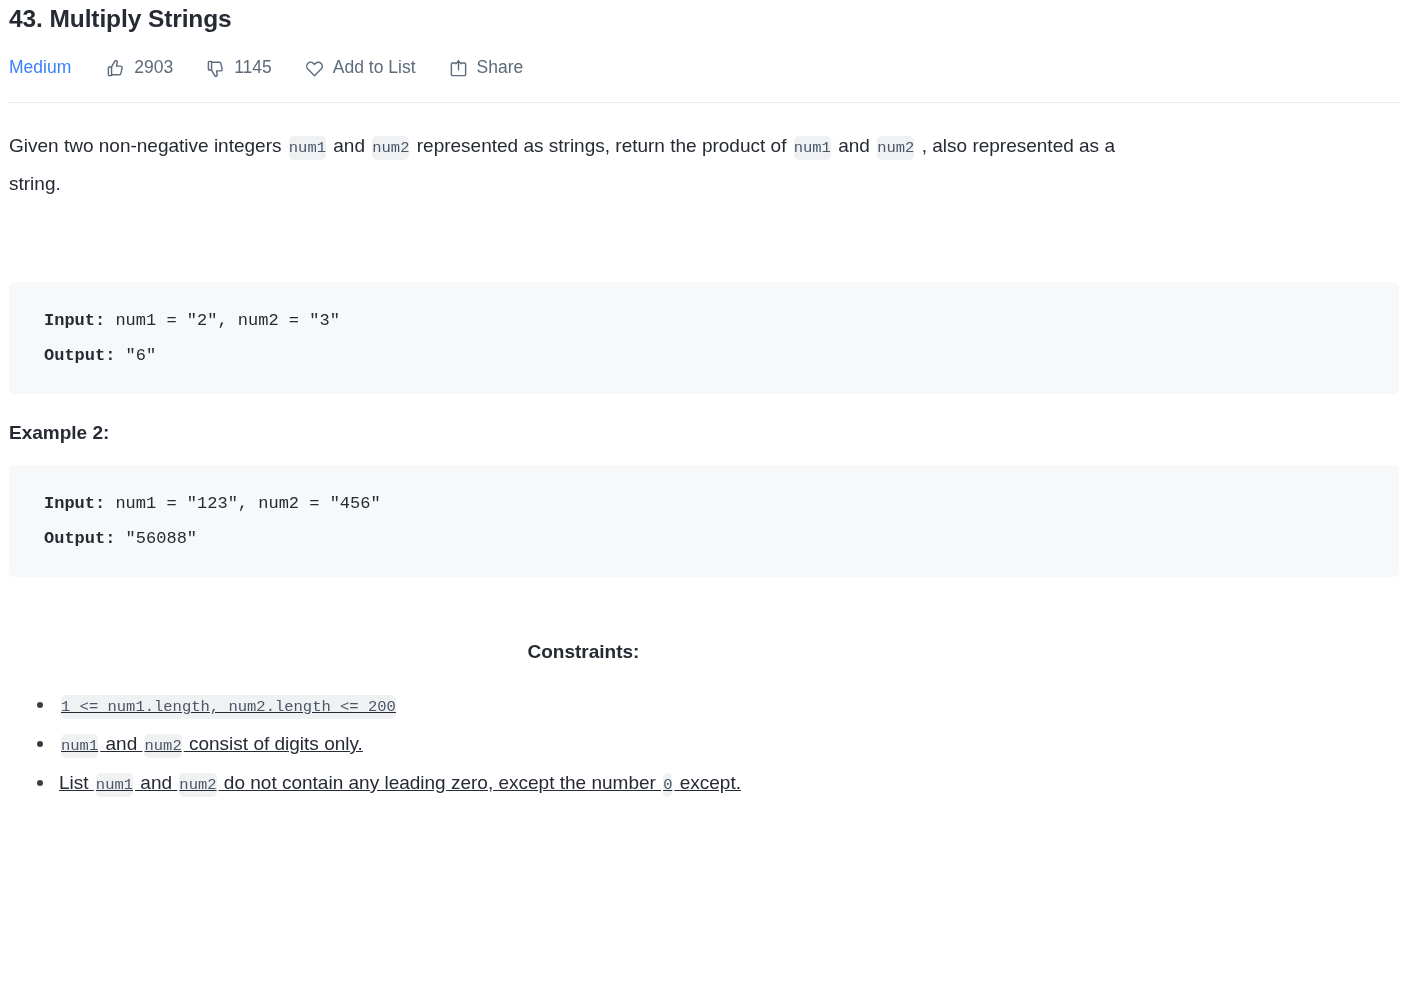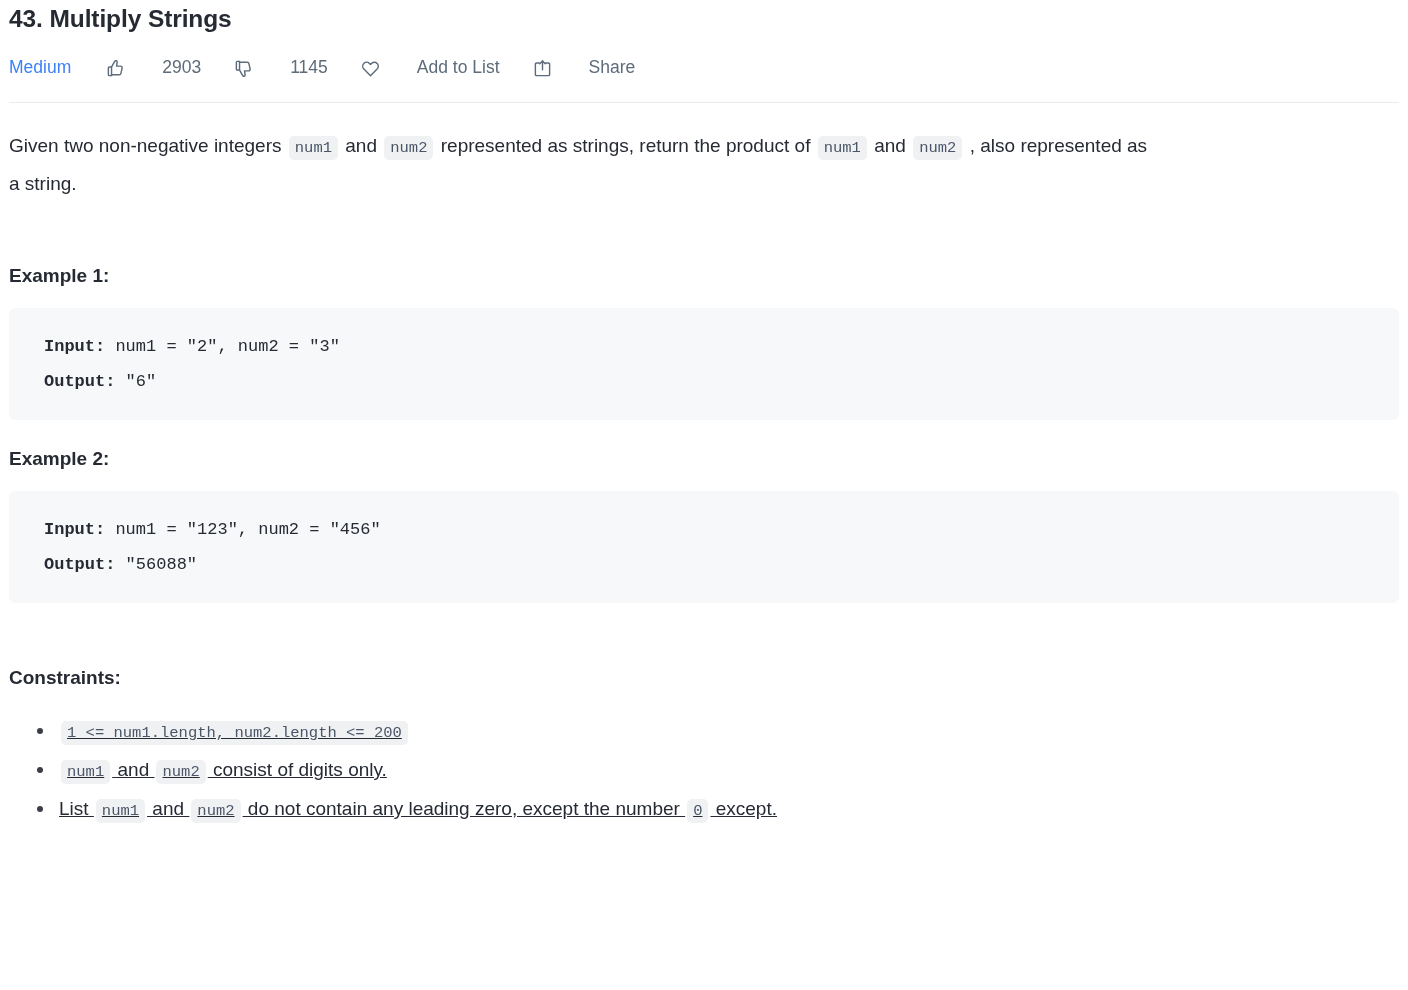--- a/index.html
+++ b/index.html
@@ -46,21 +46,20 @@
     line-height: 1;
   }
   .meta-item {
     display: flex;
     align-items: center;
     color: #5d6b7a;
     font-size: 17.5px;
     margin-right: 33px;
     line-height: 1;
     white-space: nowrap;
-    gap: 28px;
   }
   .meta-item .ico {
     display: inline-flex;
     align-items: center;
     justify-content: center;
     margin-right: 9px;
     color: #5d6b7a;
   }
   .meta-item .lbl { color: #5d6b7a; }
 
@@ -81,21 +80,21 @@
   }
   .para.note { margin-top: 28px; }
   .para b { font-weight: bold; }
 
   code.inline {
     font-family: "Liberation Mono", "DejaVu Sans Mono", monospace;
     font-size: 15.5px;
     background: #f0f1f3;
     color: #4a5668;
     border-radius: 5px;
-    padding: 3px 6px;
+    padding: 3px 0;
     margin: 0 2px;
     white-space: nowrap;
   }
 
   
   .example-heading {
     font-size: 19px;
     font-weight: bold;
     color: #262a33;
     margin: 0;
@@ -121,20 +120,21 @@
   }
   pre.code-block b { font-weight: bold; }
 
   
   .constraints-heading {
     font-size: 19px;
     font-weight: bold;
     color: #262a33;
     margin: 0;
     line-height: 26px;
+    text-align: center;
   }
   ul.constraints {
     margin: 22px 0 0 0;
     padding-left: 50px;
     list-style: none;
   }
   ul.constraints li {
     font-size: 19px;
     line-height: 35px;
     color: #262a33;
@@ -208,21 +208,20 @@
 
   <div class="divider"></div>
 
   <p class="para">
     <span>Given two non-negative integers </span><code class="inline">num1</code><span> and </span><code class="inline">num2</code><span> represented as strings, return the product of </span><code class="inline">num1</code><span> and </span><code class="inline">num2</code><span> , also represented as a string.</span>
   </p>
 
 
   <div class="spacer-lg"></div>
 
-  <h3 class="example-heading">Example 1:</h3>
   <pre class="code-block"><b>Input:</b><span> num1 = "2", num2 = "3"</span>
 <b>Output:</b><span> "6"</span></pre>
 
   <div class="spacer-md"></div>
 
   <h3 class="example-heading">Example 2:</h3>
   <pre class="code-block"><b>Input:</b><span> num1 = "123", num2 = "456"</span>
 <b>Output:</b><span> "56088"</span></pre>
 
   <div class="spacer-lg"></div>

